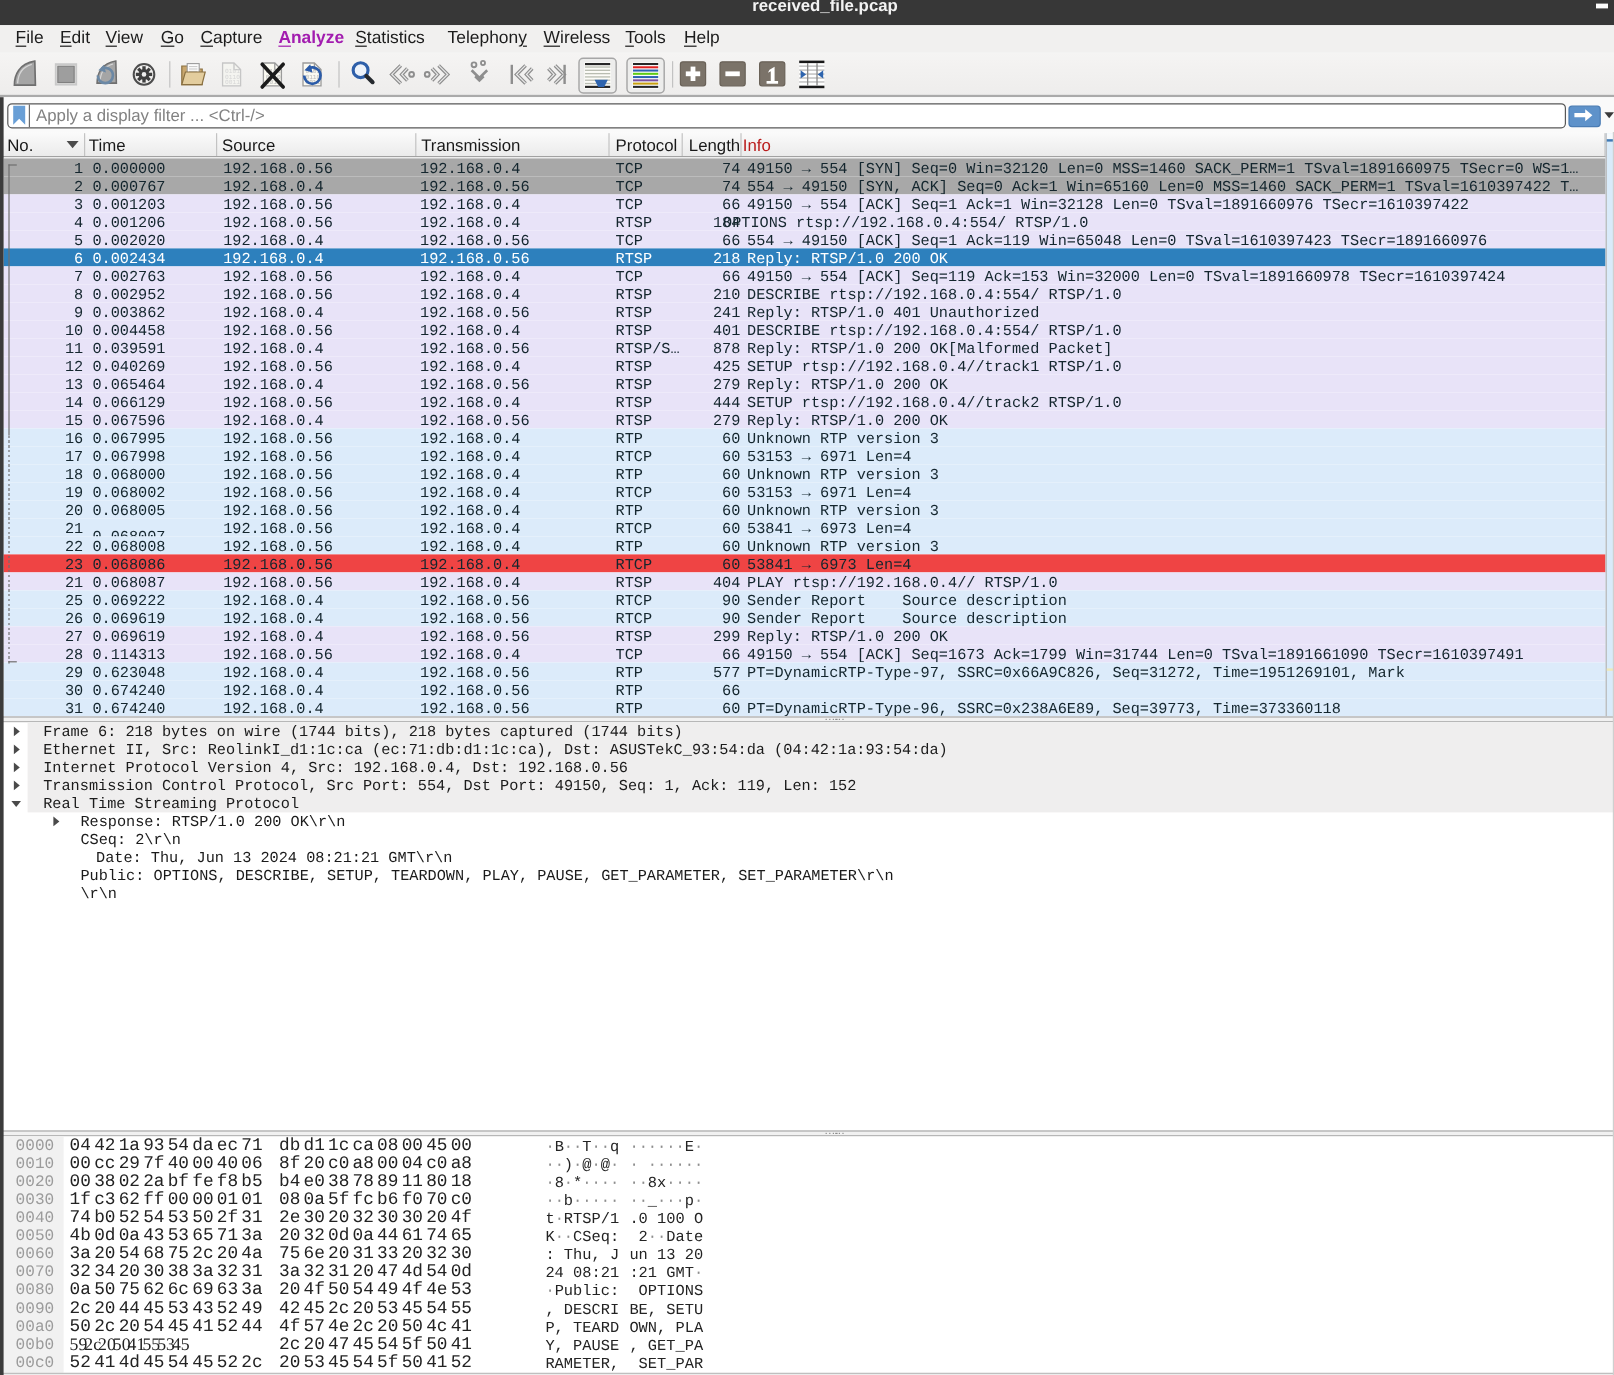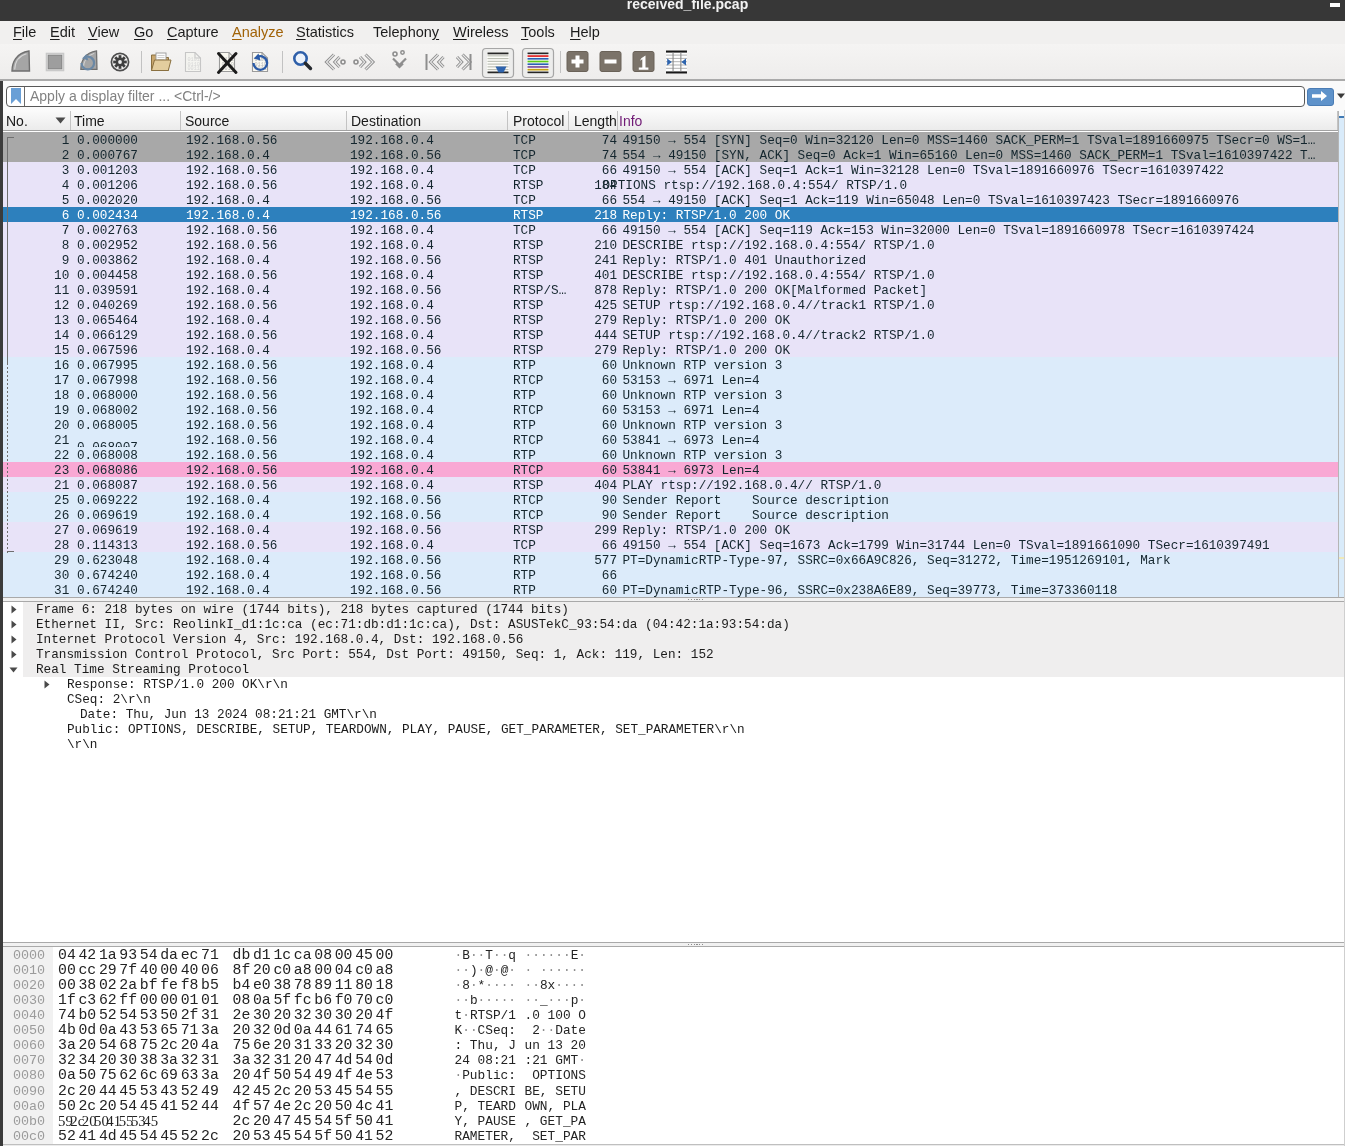--- a/index.html
+++ b/index.html
@@ -14,21 +14,21 @@
 
 <div class="abs" style="left:0;top:0;width:1345px;height:20.5px;background:#373737;"></div>
 <div class="abs" style="left:0;top:-4px;width:1375px;text-align:center;font-size:14px;font-weight:bold;color:#f2f2f2;line-height:17px;">received_file.pcap</div>
 <div class="abs" style="left:1330px;top:3px;width:10px;height:4px;background:#fdfdfd;"></div>
 <div class="abs" style="left:0;top:20.5px;width:1345px;height:23.5px;background:#f1f0ef;"></div>
 <div class="abs" style="left:13px;top:24px;height:17px;font-size:14.5px;color:#1c1c1c;line-height:17px;"><span style="text-decoration:underline;text-underline-offset:2px;">F</span>ile</div>
 <div class="abs" style="left:50px;top:24px;height:17px;font-size:14.5px;color:#1c1c1c;line-height:17px;"><span style="text-decoration:underline;text-underline-offset:2px;">E</span>dit</div>
 <div class="abs" style="left:88px;top:24px;height:17px;font-size:14.5px;color:#1c1c1c;line-height:17px;"><span style="text-decoration:underline;text-underline-offset:2px;">V</span>iew</div>
 <div class="abs" style="left:134px;top:24px;height:17px;font-size:14.5px;color:#1c1c1c;line-height:17px;"><span style="text-decoration:underline;text-underline-offset:2px;">G</span>o</div>
 <div class="abs" style="left:167px;top:24px;height:17px;font-size:14.5px;color:#1c1c1c;line-height:17px;"><span style="text-decoration:underline;text-underline-offset:2px;">C</span>apture</div>
-<div class="abs" style="left:232px;top:24px;height:17px;font-size:14.5px;color:#a16207;line-height:17px;"><span style="text-decoration:underline;text-underline-offset:2px;">A</span>nalyze</div>
+<div class="abs" style="left:232px;top:24px;height:17px;font-size:14.5px;color:#a21caf;line-height:17px;font-weight:bold;"><span style="text-decoration:underline;text-underline-offset:2px;">A</span>nalyze</div>
 <div class="abs" style="left:296px;top:24px;height:17px;font-size:14.5px;color:#1c1c1c;line-height:17px;"><span style="text-decoration:underline;text-underline-offset:2px;">S</span>tatistics</div>
 <div class="abs" style="left:373px;top:24px;height:17px;font-size:14.5px;color:#1c1c1c;line-height:17px;">Telephon<span style="text-decoration:underline;text-underline-offset:2px;">y</span></div>
 <div class="abs" style="left:453px;top:24px;height:17px;font-size:14.5px;color:#1c1c1c;line-height:17px;"><span style="text-decoration:underline;text-underline-offset:2px;">W</span>ireless</div>
 <div class="abs" style="left:521px;top:24px;height:17px;font-size:14.5px;color:#1c1c1c;line-height:17px;"><span style="text-decoration:underline;text-underline-offset:2px;">T</span>ools</div>
 <div class="abs" style="left:570px;top:24px;height:17px;font-size:14.5px;color:#1c1c1c;line-height:17px;"><span style="text-decoration:underline;text-underline-offset:2px;">H</span>elp</div>
 <div class="abs" style="left:0;top:44px;width:1345px;height:35px;background:linear-gradient(#f5f4f3,#eeedec);"></div>
 <div class="abs" style="left:0;top:79px;width:1345px;height:2px;background:#aaaaaa;"></div>
 <svg class="abs" style="left:0;top:44px;" width="700" height="36" viewBox="0 0 700 36">
     <g transform="translate(10.5,5.5) scale(1.0)">
       <path d="M1.5,21.5 C1.5,13 5.5,3.5 18.5,1.5 L19,21.5 Z" fill="#a5a5a5" stroke="#6f6f6f" stroke-width="1.4"></path>
@@ -159,24 +159,24 @@
 <svg class="abs" style="left:1310px;top:90px;" width="19" height="12" viewBox="0 0 19 12">
     <path d="M2,4.2 h9 v-3.2 l6,5 -6,5 v-3.2 h-9 z" fill="#ffffff"></path>
   </svg>
 <svg class="abs" style="left:1336px;top:93px;" width="10" height="6" viewBox="0 0 10 6">
     <path d="M1,0.5 h8 l-4,5 z" fill="#3a3a3a"></path>
   </svg>
 <div class="abs" style="left:0;top:110px;width:1345px;height:21px;background:linear-gradient(#fbfbfb,#ebebeb);border-bottom:1.5px solid #a2a2a2;box-sizing:border-box;"></div>
 <div class="abs" style="left:6px;top:113px;font-size:14px;color:#191919;line-height:16px;">No.</div>
 <div class="abs" style="left:74px;top:113px;font-size:14px;color:#191919;line-height:16px;">Time</div>
 <div class="abs" style="left:185px;top:113px;font-size:14px;color:#191919;line-height:16px;">Source</div>
-<div class="abs" style="left:351px;top:113px;font-size:14px;color:#191919;line-height:16px;">Destination</div>
+<div class="abs" style="left:351px;top:113px;font-size:14px;color:#191919;line-height:16px;">Transmission</div>
 <div class="abs" style="left:513px;top:113px;font-size:14px;color:#191919;line-height:16px;">Protocol</div>
 <div class="abs" style="left:574px;top:113px;font-size:14px;color:#191919;line-height:16px;">Length</div>
-<div class="abs" style="left:619px;top:113px;font-size:14px;color:#701a75;line-height:16px;">Info</div>
+<div class="abs" style="left:619px;top:113px;font-size:14px;color:#b91c1c;line-height:16px;">Info</div>
 <div class="abs" style="left:70px;top:111px;width:1px;height:19px;background:#c3c3c3;"></div>
 <div class="abs" style="left:180px;top:111px;width:1px;height:19px;background:#c3c3c3;"></div>
 <div class="abs" style="left:346px;top:111px;width:1px;height:19px;background:#c3c3c3;"></div>
 <div class="abs" style="left:507px;top:111px;width:1px;height:19px;background:#c3c3c3;"></div>
 <div class="abs" style="left:568px;top:111px;width:1px;height:19px;background:#c3c3c3;"></div>
 <div class="abs" style="left:617px;top:111px;width:1px;height:19px;background:#c3c3c3;"></div>
 <div class="abs" style="left:1337px;top:111px;width:1px;height:19px;background:#c3c3c3;"></div>
 <svg class="abs" style="left:55px;top:117px;" width="11" height="7" viewBox="0 0 11 7">
     <path d="M0.5,0.5 h10 l-5,6 z" fill="#4c4c4c"></path>
   </svg>
@@ -371,21 +371,21 @@
   </div>
 <div class="abs" style="left:2.5px;top:447px;width:1335px;height:15px;background:#dcebfa;overflow:hidden;">
     <span class="lst abs" style="left:0;top:1px;width:66.8px;text-align:right;color:#14262e;">22</span>
     <span class="lst abs" style="left:74.5px;top:1px;color:#14262e;">0.068008</span>
     <span class="lst abs" style="left:183.5px;top:1px;color:#14262e;">192.168.0.56</span>
     <span class="lst abs" style="left:347.5px;top:1px;color:#14262e;">192.168.0.4</span>
     <span class="lst abs" style="left:510.5px;top:1px;width:60px;overflow:hidden;color:#14262e;">RTP</span>
     <span class="lst abs" style="left:545.5px;top:1px;width:69px;text-align:right;color:#14262e;">60</span>
     <span class="lst abs" style="left:620px;top:1px;color:#14262e;">Unknown RTP version 3</span>
   </div>
-<div class="abs" style="left:2.5px;top:462px;width:1335px;height:15px;background:#f9a8d4;overflow:hidden;">
+<div class="abs" style="left:2.5px;top:462px;width:1335px;height:15px;background:#ef4444;overflow:hidden;">
     <span class="lst abs" style="left:0;top:1px;width:66.8px;text-align:right;color:#14262e;">23</span>
     <span class="lst abs" style="left:74.5px;top:1px;color:#14262e;">0.068086</span>
     <span class="lst abs" style="left:183.5px;top:1px;color:#14262e;">192.168.0.56</span>
     <span class="lst abs" style="left:347.5px;top:1px;color:#14262e;">192.168.0.4</span>
     <span class="lst abs" style="left:510.5px;top:1px;width:60px;overflow:hidden;color:#14262e;">RTCP</span>
     <span class="lst abs" style="left:545.5px;top:1px;width:69px;text-align:right;color:#14262e;">60</span>
     <span class="lst abs" style="left:620px;top:1px;color:#14262e;">53841 → 6973 Len=4</span>
   </div>
 <div class="abs" style="left:2.5px;top:477px;width:1335px;height:15px;background:#e8e3f8;overflow:hidden;">
     <span class="lst abs" style="left:0;top:1px;width:66.8px;text-align:right;color:#14262e;">21</span>

